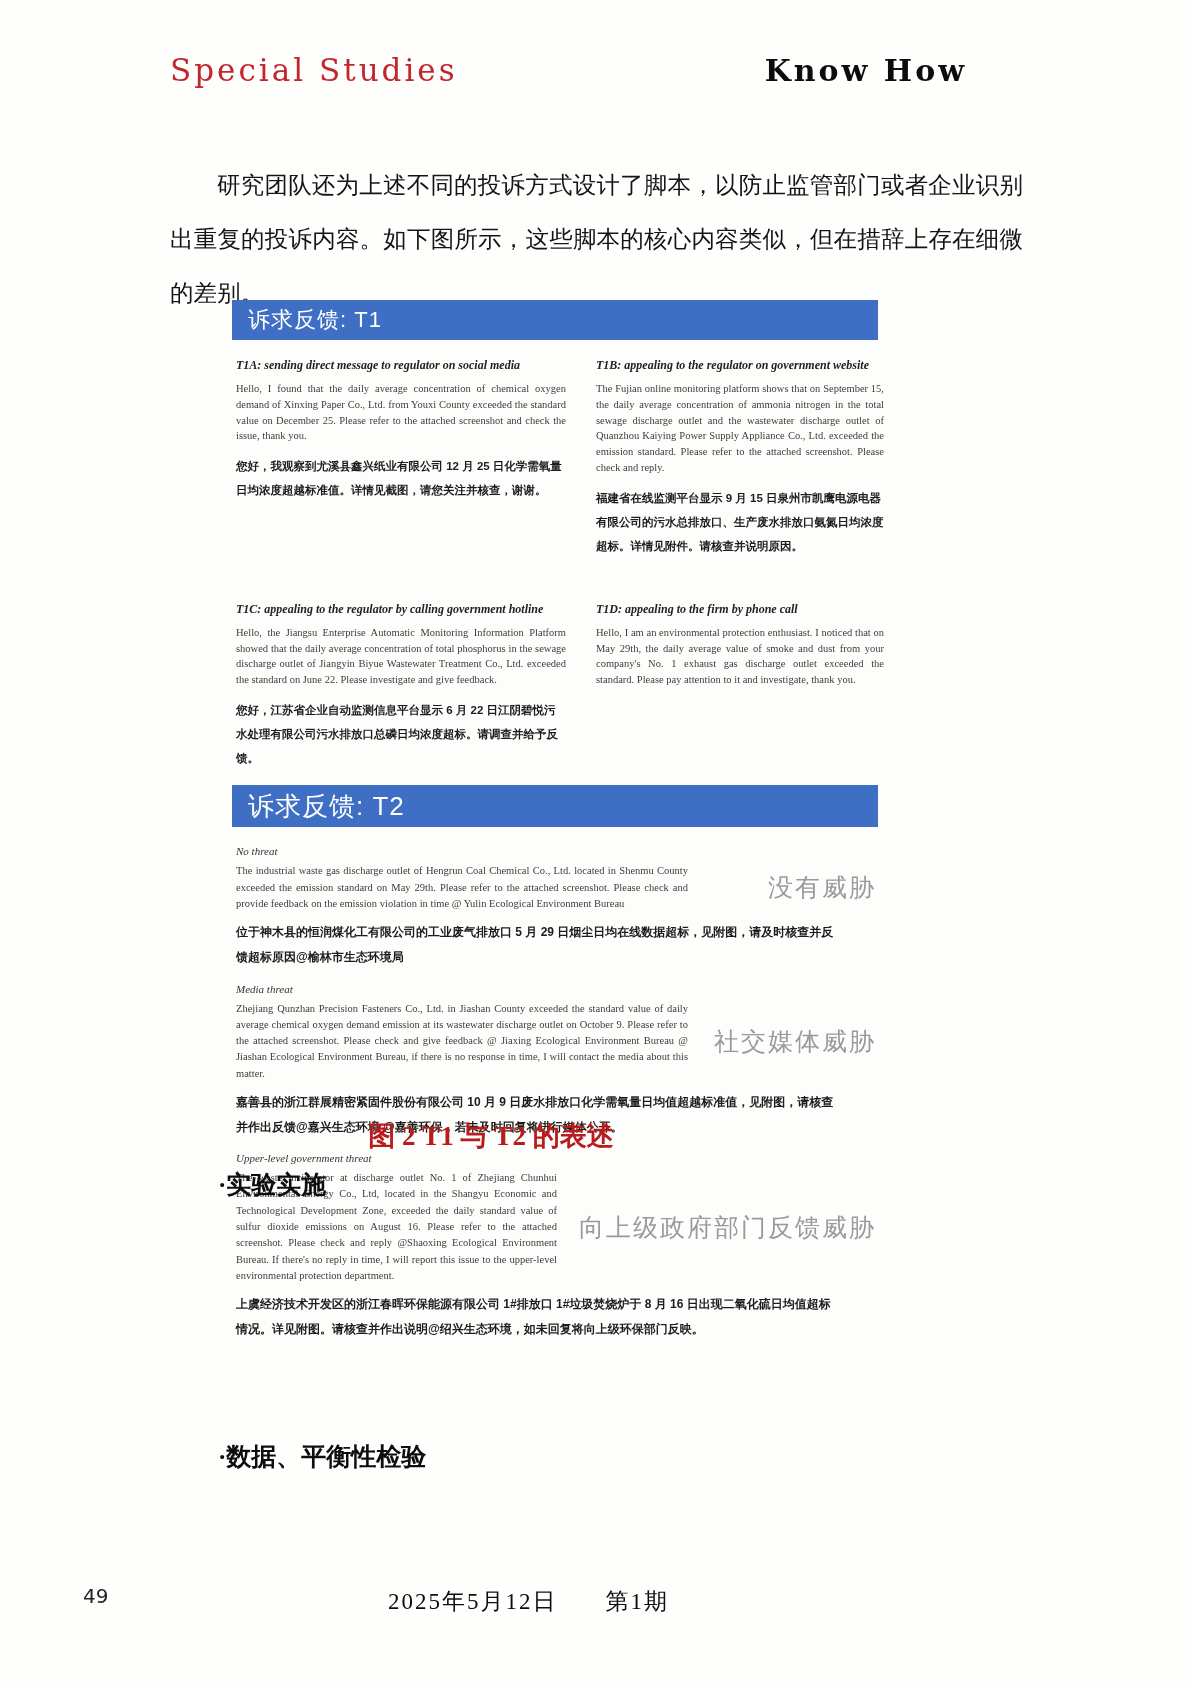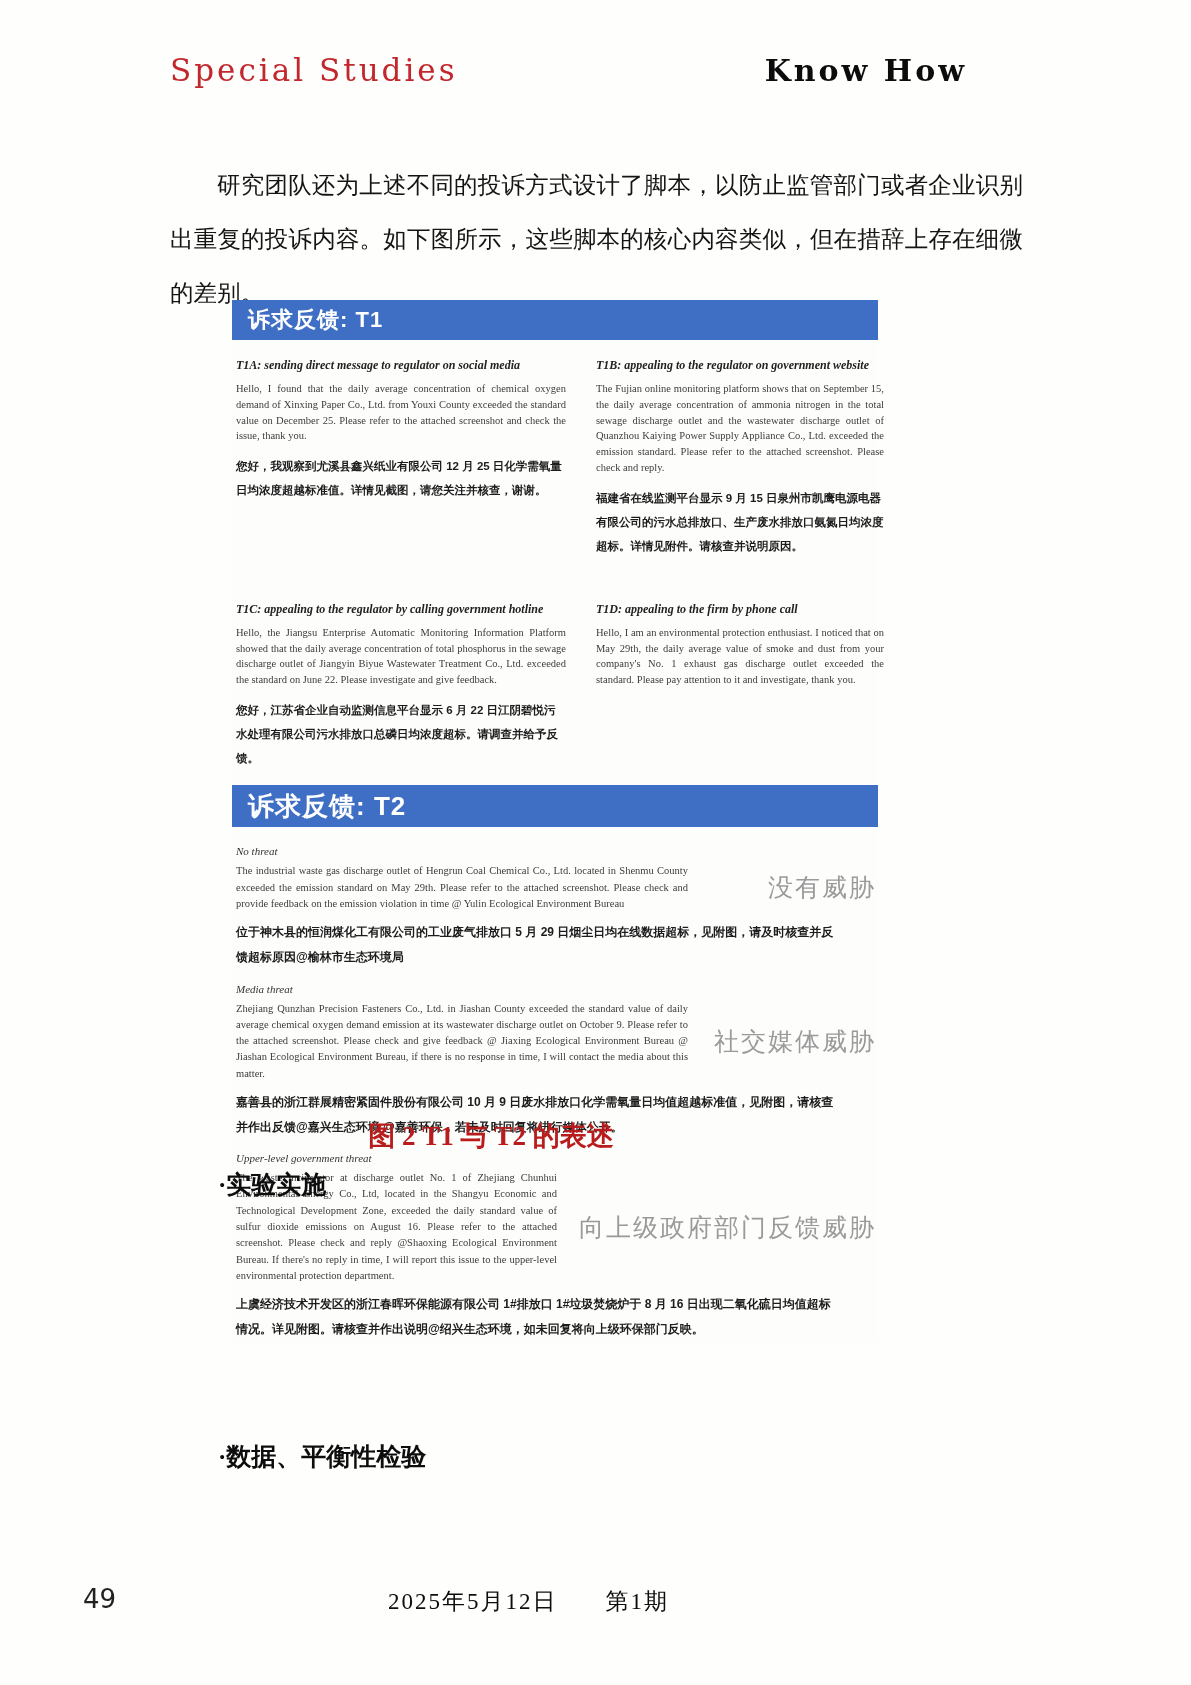--- a/index.html
+++ b/index.html
@@ -17,21 +17,21 @@
   
   .masthead{position:absolute;top:52px;left:170px;width:797px;display:flex;justify-content:space-between;align-items:baseline;}
   .masthead-left{color:var(--accent-red);font-family:"DejaVu Serif","Liberation Serif",serif;font-weight:normal;font-size:31px;letter-spacing:3px;}
   .masthead-right{color:#0c0c0c;font-family:"DejaVu Serif","Liberation Serif",serif;font-weight:bold;font-size:30px;letter-spacing:3px;}
 
   
   .intro{position:absolute;top:134px;left:170px;width:853px;font-size:23.5px;line-height:54px;text-indent:2em;text-align:justify;color:#141414;}
 
   
   .figure{position:absolute;top:300px;left:232px;width:646px;background:#fdfdfc;}
-  .bar{background:var(--accent-blue);color:#fff;font-family:"Liberation Sans","DejaVu Sans",sans-serif;font-weight:bold;letter-spacing:1px;}
+  .bar{background:var(--accent-blue);color:#fff;font-family:"Liberation Sans","DejaVu Sans",sans-serif;font-weight:normal;letter-spacing:1px;}
   .bar-t1{height:40px;line-height:40px;font-size:22px;padding-left:16px;}
   .bar-t2{margin-top:15px;height:42px;line-height:42px;font-size:26px;padding-left:16px;}
 
   .t1-grid{display:grid;grid-template-columns:330px 288px;column-gap:30px;padding:4px 2px 0 4px;align-items:start;}
   .fig-title{font-style:italic;font-weight:bold;font-size:12px;color:#222;margin:14px 0 8px;}
   .fig-en{font-size:10.5px;line-height:1.5;color:#3c3c3c;text-align:justify;}
   .fig-zh{margin-top:10px;font-weight:bold;font-size:11.5px;line-height:2.1;color:#1c1c1c;font-family:"Liberation Sans","DejaVu Sans",sans-serif;}
   .row2{margin-top:30px;}
 
   .t2-body{padding:6px 2px 0 4px;}
@@ -45,21 +45,21 @@
   
   .caption{position:absolute;top:1118px;left:0;width:982px;text-align:center;font-weight:bold;font-size:27px;color:#b91c1c;}
 
   
   .sec-heading{position:absolute;left:218px;font-weight:bold;font-size:25px;color:#0d0d0d;}
   .h-exp{top:1168px;}
   .h-bal{top:1440px;}
   .body-para{position:absolute;top:1222px;left:170px;width:853px;font-size:23.5px;line-height:53px;text-indent:2em;text-align:justify;color:#141414;}
 
   
-  .footer-page{position:absolute;left:83px;top:1584px;font-size:26px;color:#222;font-family:"DejaVu Sans","Liberation Sans",sans-serif;}
+  .footer-page{position:absolute;left:83px;top:1584px;font-size:20px;color:#222;font-family:"DejaVu Sans","Liberation Sans",sans-serif;}
   .footer-center{position:absolute;left:388px;top:1586px;display:flex;gap:48px;font-size:23px;color:#0d0d0d;letter-spacing:2px;}
 </style>
 </head>
 <body>
 
 <div class="page">
 
   <div class="masthead">
     <span class="masthead-left">Special Studies</span>
     <span class="masthead-right">Know How</span>

